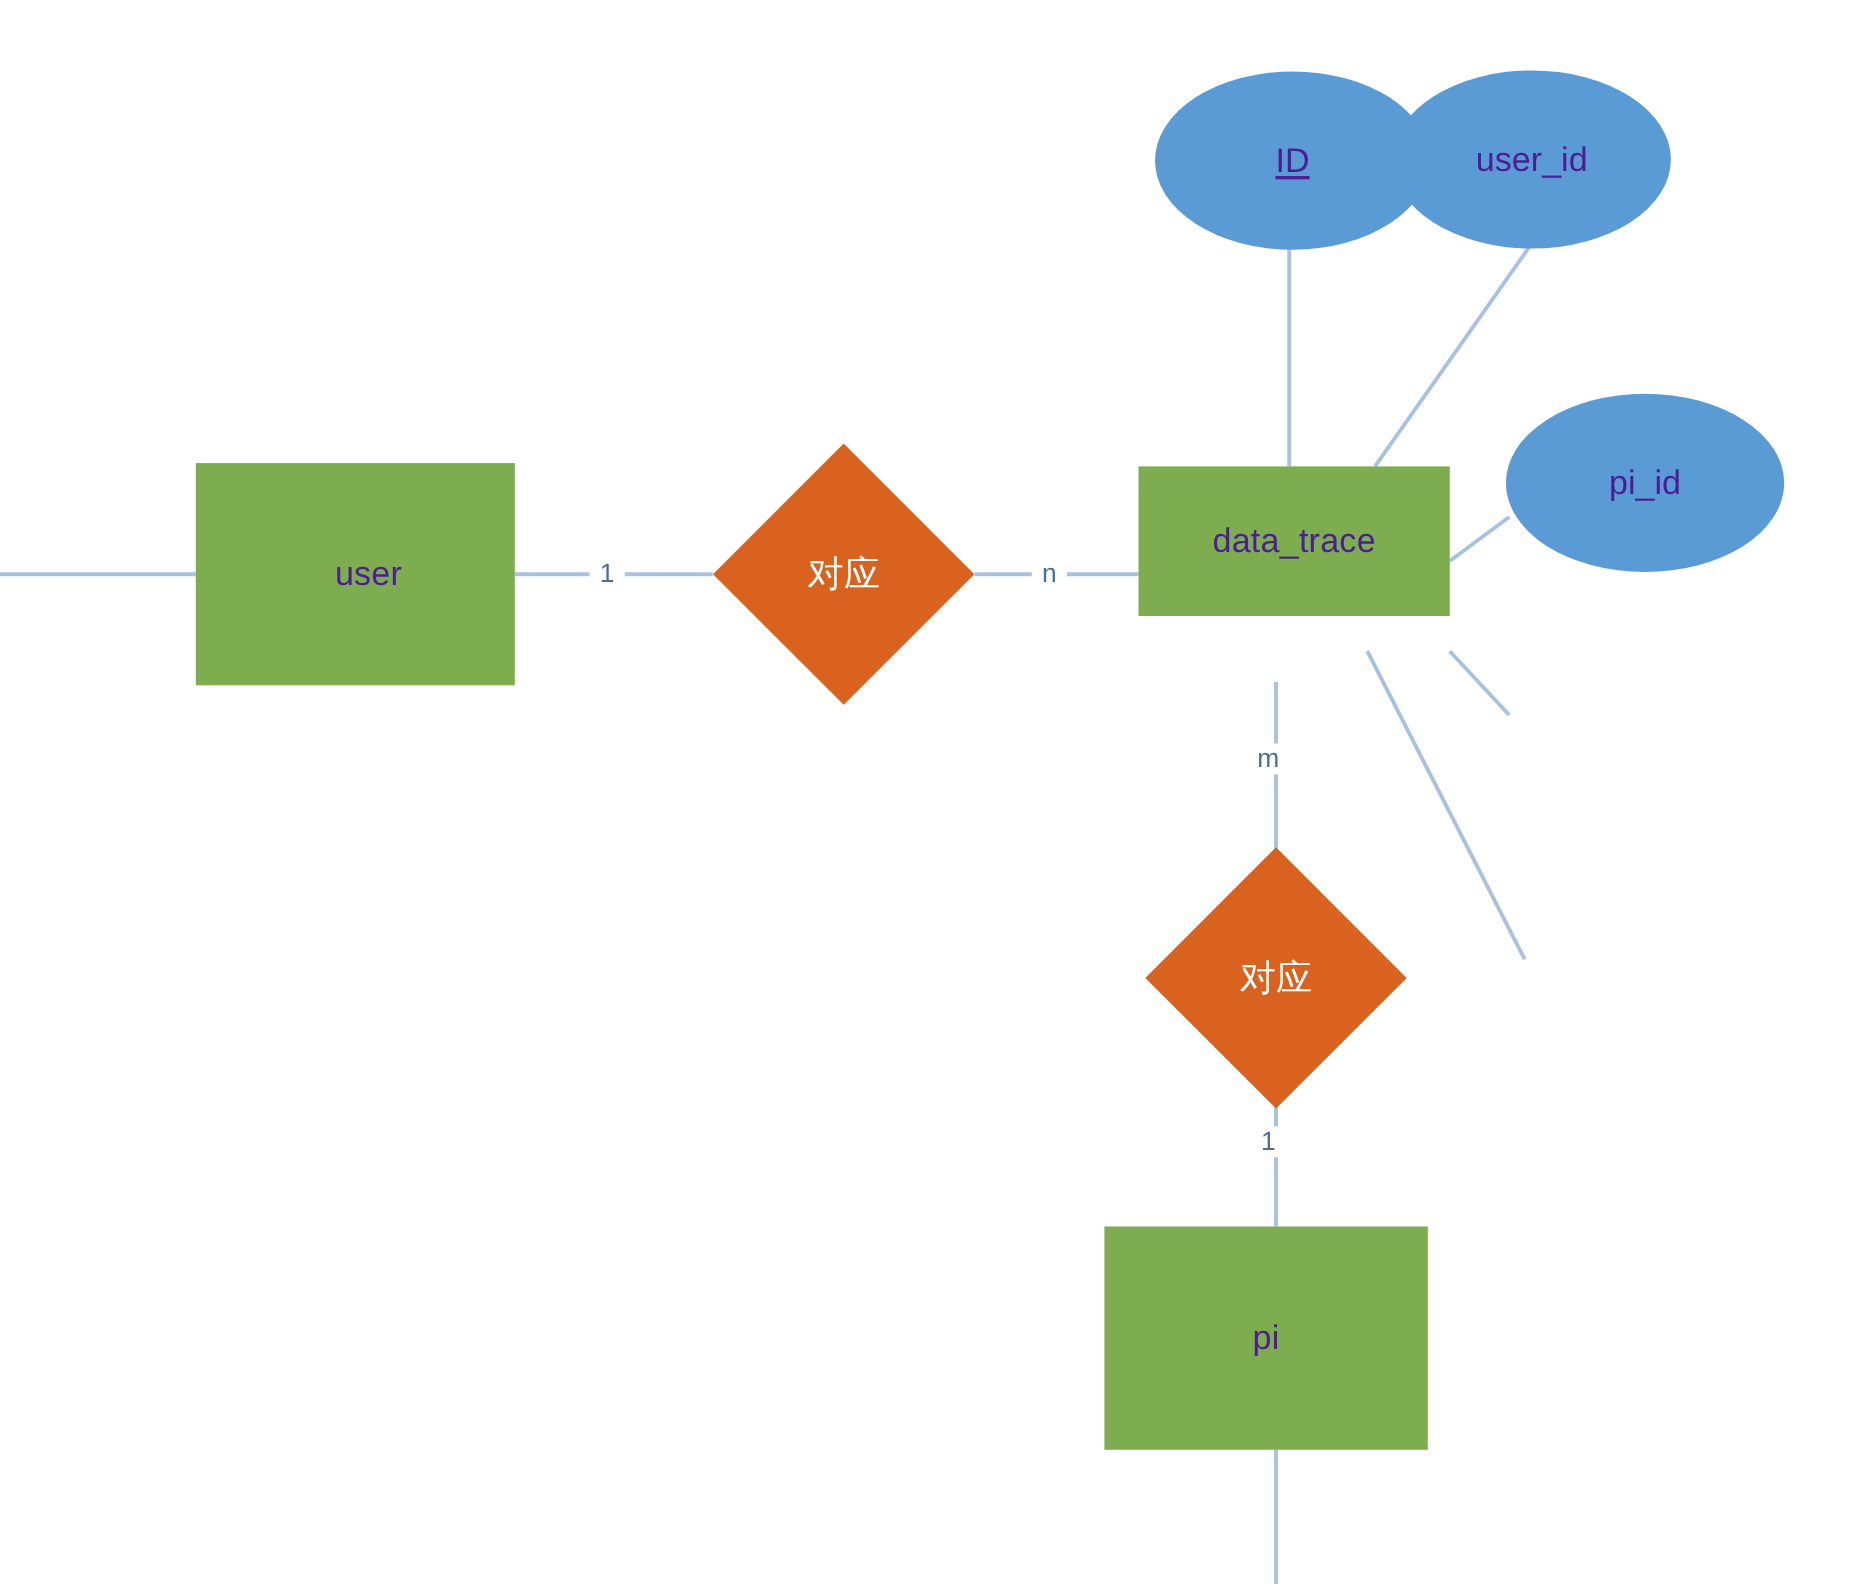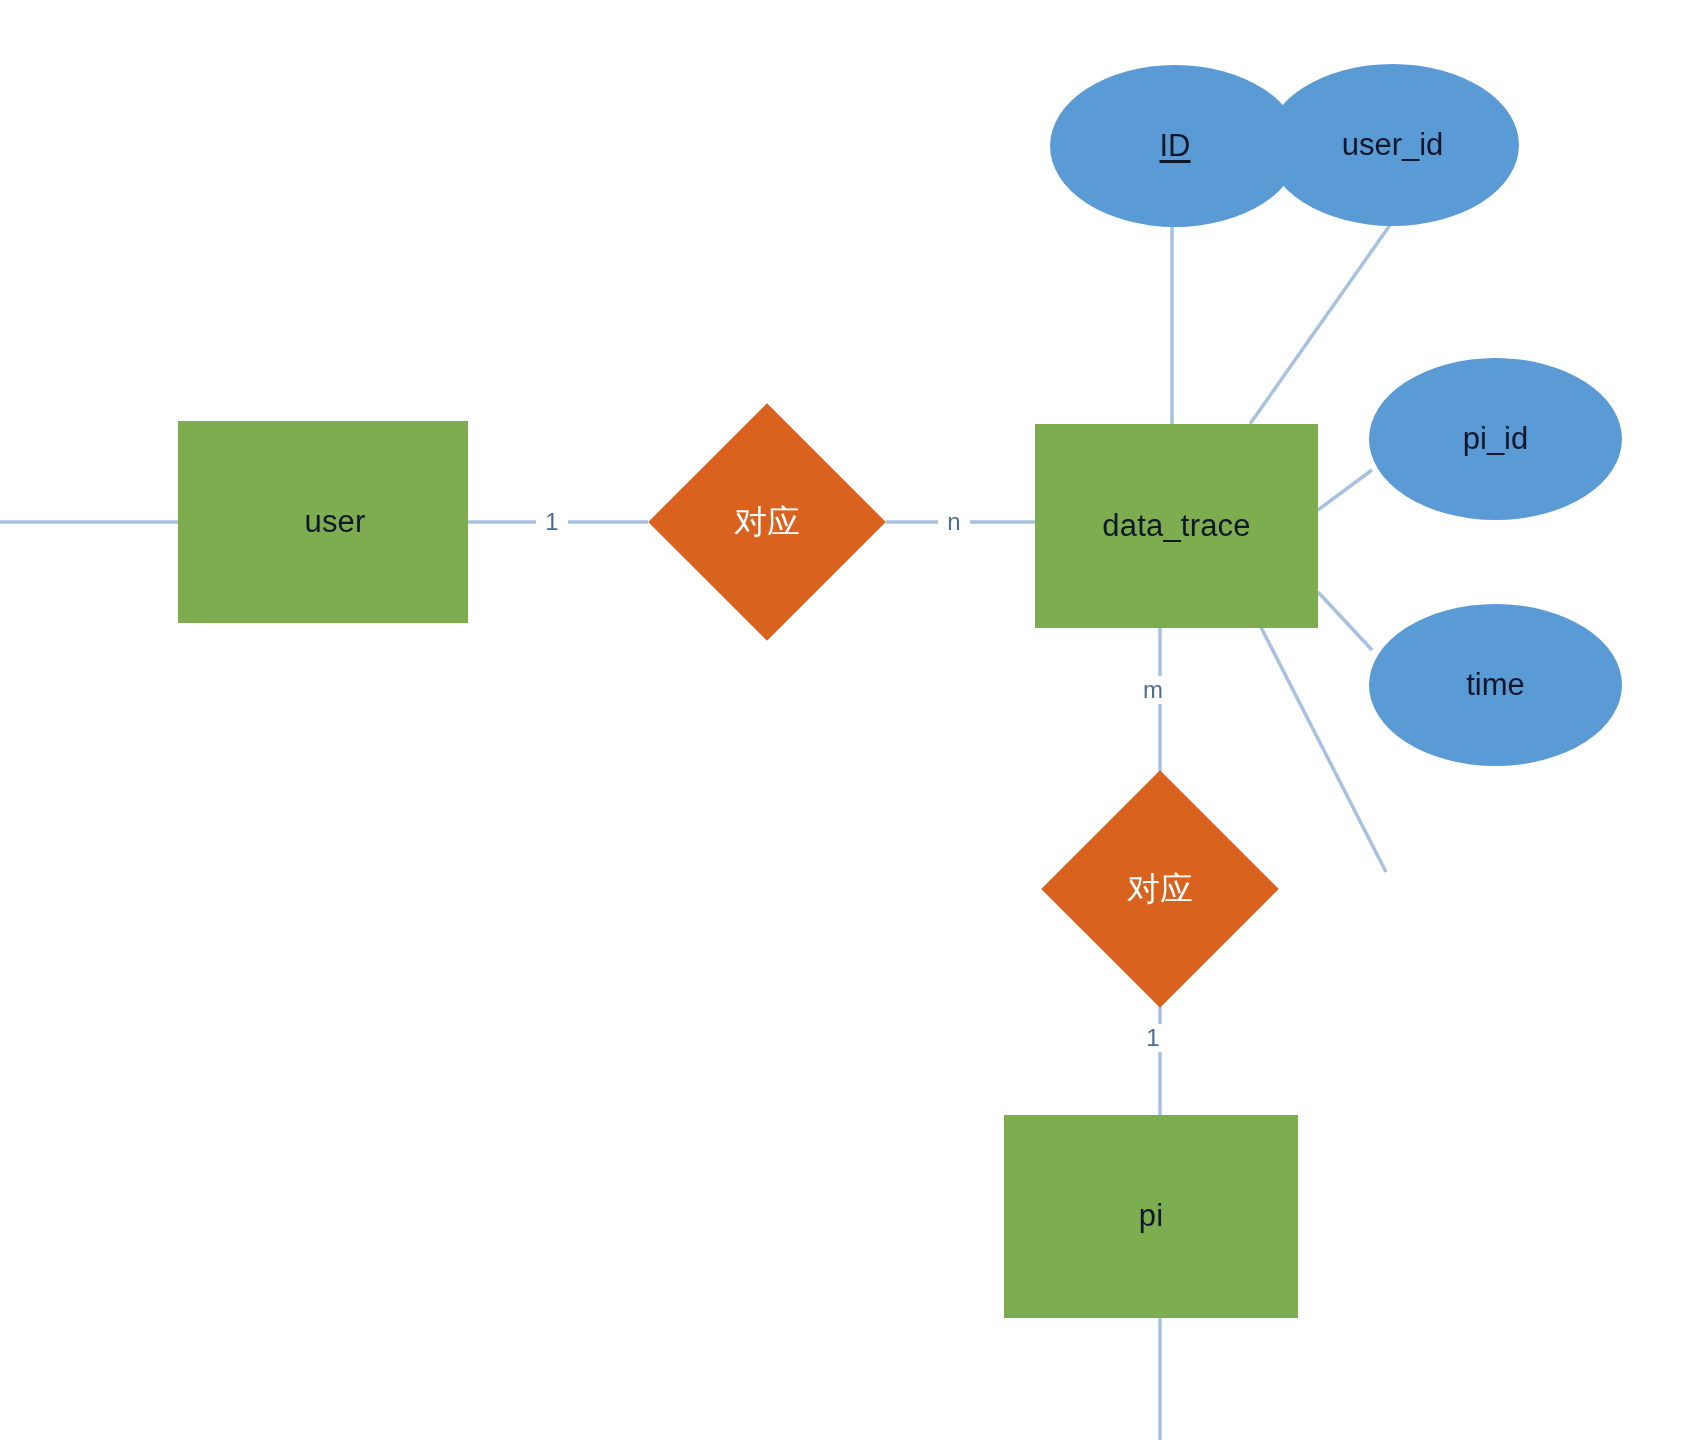--- a/index.html
+++ b/index.html
@@ -25,21 +25,21 @@
     width: 1688px;
     height: 1440px;
     pointer-events: none;
   }
   .node {
     position: absolute;
     display: flex;
     align-items: center;
     justify-content: center;
     box-sizing: border-box;
-    color: #0f172a;
+    color: #4c1d95;
     text-align: center;
     line-height: 1.1;
   }
   .entity {
     background: #7DAD4E;
     font-size: 31px;
     letter-spacing: 0.2px;
   }
   .attribute {
     background: #5B9BD5;
@@ -116,43 +116,40 @@
       <line x1="1160" y1="962" x2="1160" y2="1115"></line>
 
       <line x1="1160" y1="1318" x2="1160" y2="1440"></line>
     </g>
   </svg>
 
   <div class="node entity" style="left:178px; top:421px; width:290px; height:202px;padding-left:24px;">
     <span>user</span>
   </div>
 
-  <div class="node entity" style="left:1035px; top:424px; width:283px; height:204px;">
+  <div class="node entity" style="left:1035px; top:424px; width:283px; height:136px;">
     <span>data_trace</span>
   </div>
 
   <div class="node entity" style="left:1004px; top:1115px; width:294px; height:203px;">
     <span>pi</span>
   </div>
 
   <div class="node attribute" style="left:1050px; top:65px; width:250px; height:162px;">
     <span class="pk">ID</span>
   </div>
 
   <div class="node attribute" style="left:1266px; top:64px; width:253px; height:162px;">
     <span>user_id</span>
   </div>
 
   <div class="node attribute" style="left:1369px; top:358px; width:253px; height:162px;">
     <span>pi_id</span>
   </div>
 
-  <div class="node attribute" style="left:1369px; top:604px; width:253px; height:162px;">
-    <span>time</span>
-  </div>
 
 
   <div class="relationship-wrap" style="left:683px; top:438px; width:168px; height:168px;">
     <div class="relationship-shape"></div>
     <div class="relationship-label">对应</div>
   </div>
 
   <div class="relationship-wrap" style="left:1076px; top:805px; width:168px; height:168px;">
     <div class="relationship-shape"></div>
     <div class="relationship-label">对应</div>

